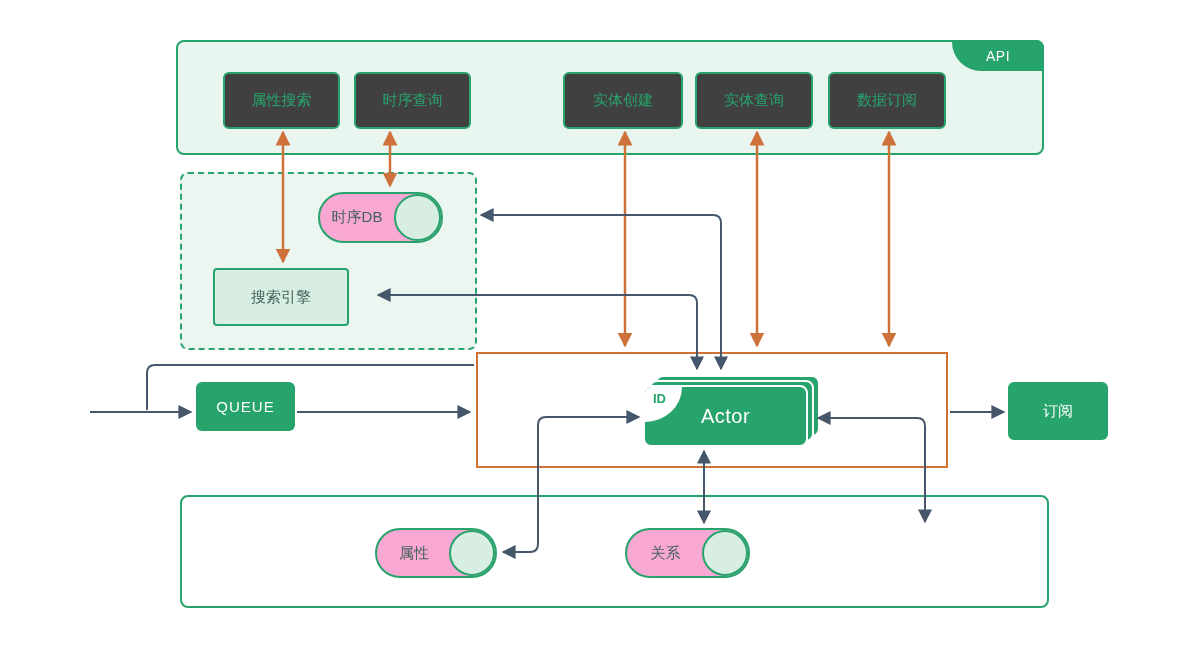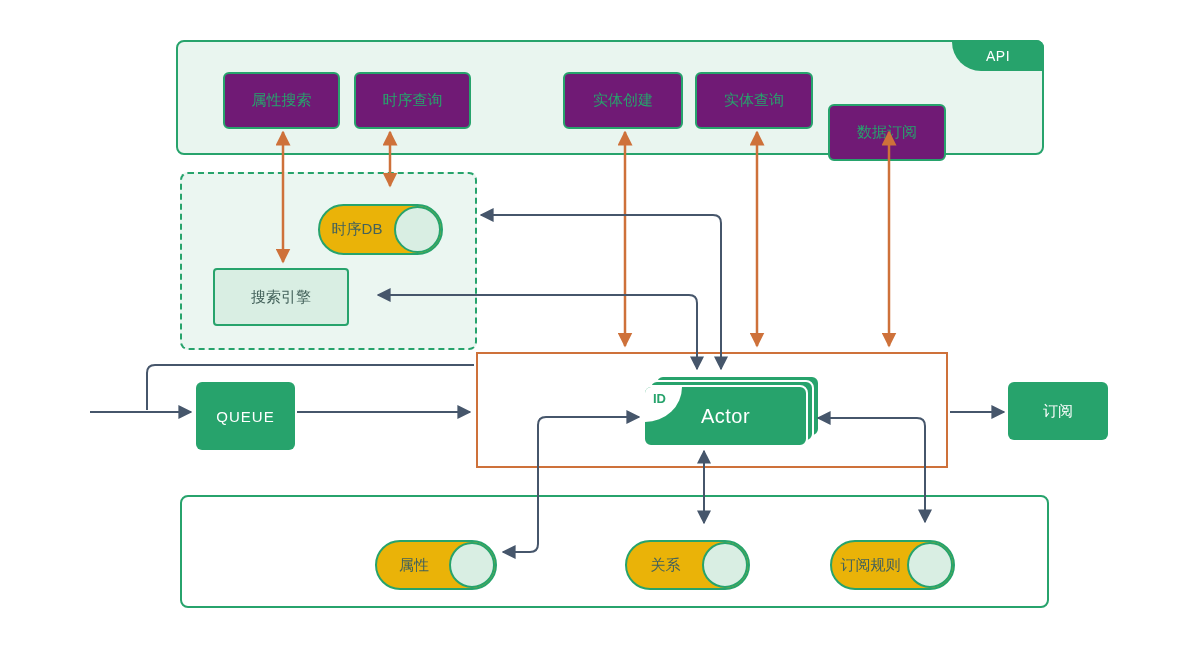--- a/index.html
+++ b/index.html
@@ -9,31 +9,31 @@
   
   .panel{position:absolute;box-sizing:border-box;border:2px solid #27A36C;border-radius:8px;}
   .api-panel{left:176px;top:40px;width:868px;height:115px;background:#E9F5EF;padding-left:39px;}
   .dashed-panel{left:180px;top:172px;width:297px;height:178px;background:#EBF6F1;border-style:dashed;}
   .storage-panel{left:180px;top:495px;width:869px;height:113px;background:#ffffff;}
 
   .api-badge{position:absolute;right:-2px;top:-2px;width:92px;height:31px;background:#27A36C;
     border-radius:2px 8px 0 30px;color:#fff;display:flex;align-items:center;justify-content:center;
     font-size:14px;letter-spacing:.5px;}
 
-  .api-box{position:absolute;box-sizing:border-box;top:30px;height:57px;background:#701a75;
+  .api-box{position:absolute;box-sizing:border-box;top:30px;height:57px;background:#404040;
     border:2px solid #27A36C;border-radius:6px;color:#27A36C;display:flex;align-items:center;
     justify-content:center;font-size:15px;font-weight:500;}
   .api-box.b1{left:45px;width:117px;}
   .api-box.b2{left:176px;width:117px;}
   .api-box.b3{left:385px;width:120px;}
   .api-box.b4{left:517px;width:118px;}
-  .api-box.b5{left:650px;width:118px;margin-top:32px;}
+  .api-box.b5{left:650px;width:118px;}
 
   
-  .cylinder{position:absolute;box-sizing:border-box;background:#eab308;border:2px solid #27A36C;border-radius:26px;margin-top:12px;}
+  .cylinder{position:absolute;box-sizing:border-box;background:#f9a8d4;border:2px solid #27A36C;border-radius:26px;}
   .cyl-cap{position:absolute;box-sizing:border-box;right:0;top:0;background:#D9EEE3;
     border:2px solid #27A36C;border-radius:50%;}
   .cyl-label{position:absolute;left:0;top:0;bottom:0;display:flex;align-items:center;
     justify-content:center;font-size:15px;color:#44625B;}
 
   .tsdb{left:318px;top:192px;width:125px;height:51px;}
   .tsdb .cyl-cap{width:47px;height:47px;}
   .tsdb .cyl-label{right:47px;}
 
   .cyl-attr{left:375px;top:528px;width:122px;height:50px;}
@@ -42,21 +42,21 @@
   .cyl-attr .cyl-cap,.cyl-rel .cyl-cap,.cyl-sub .cyl-cap{width:46px;height:46px;}
   .cyl-attr .cyl-label,.cyl-rel .cyl-label,.cyl-sub .cyl-label{right:44px;}
 
   .search-engine{position:absolute;box-sizing:border-box;left:213px;top:268px;width:136px;height:58px;
     background:#D9EEE3;border:2px solid #27A36C;border-radius:4px;display:flex;align-items:center;
     justify-content:center;font-size:15px;color:#44625B;}
 
   
   .green-node{position:absolute;box-sizing:border-box;background:#27A36C;border-radius:6px;color:#fff;
     display:flex;align-items:center;justify-content:center;font-size:15px;}
-  .queue{left:196px;top:382px;width:99px;height:68px;letter-spacing:1px;}
+  .queue{left:196px;top:382px;width:99px;height:49px;letter-spacing:1px;}
   .subscribe{left:1008px;top:382px;width:100px;height:58px;}
 
   
   .orange-box{position:absolute;box-sizing:border-box;left:476px;top:352px;width:472px;height:116px;
     border:2px solid #CE713A;background:transparent;}
 
   
   .actor-stack{position:absolute;left:643px;top:385px;width:177px;height:62px;}
   .actor-layer{position:absolute;box-sizing:border-box;width:165px;height:62px;background:#27A36C;
     border:2px solid #ffffff;border-radius:8px;}
@@ -106,24 +106,20 @@
 
   <div class="panel storage-panel"></div>
   <div class="cylinder cyl-attr">
     <div class="cyl-cap"></div>
     <div class="cyl-label">属性</div>
   </div>
   <div class="cylinder cyl-rel">
     <div class="cyl-cap"></div>
     <div class="cyl-label">关系</div>
   </div>
-  <div class="cylinder cyl-sub">
-    <div class="cyl-cap"></div>
-    <div class="cyl-label">订阅规则</div>
-  </div>
 
   <svg class="connectors" width="1200" height="651" viewBox="0 0 1200 651">
     <defs>
       <marker id="mDark" viewBox="0 0 10 10" refX="9" refY="5" markerWidth="7" markerHeight="7" orient="auto-start-reverse">
         <path d="M0,0 L10,5 L0,10 z" fill="#46566B"></path>
       </marker>
       <marker id="mOrange" viewBox="0 0 10 10" refX="9" refY="5" markerWidth="6" markerHeight="6" orient="auto-start-reverse">
         <path d="M0,0 L10,5 L0,10 z" fill="#CE713A"></path>
       </marker>
     </defs>

